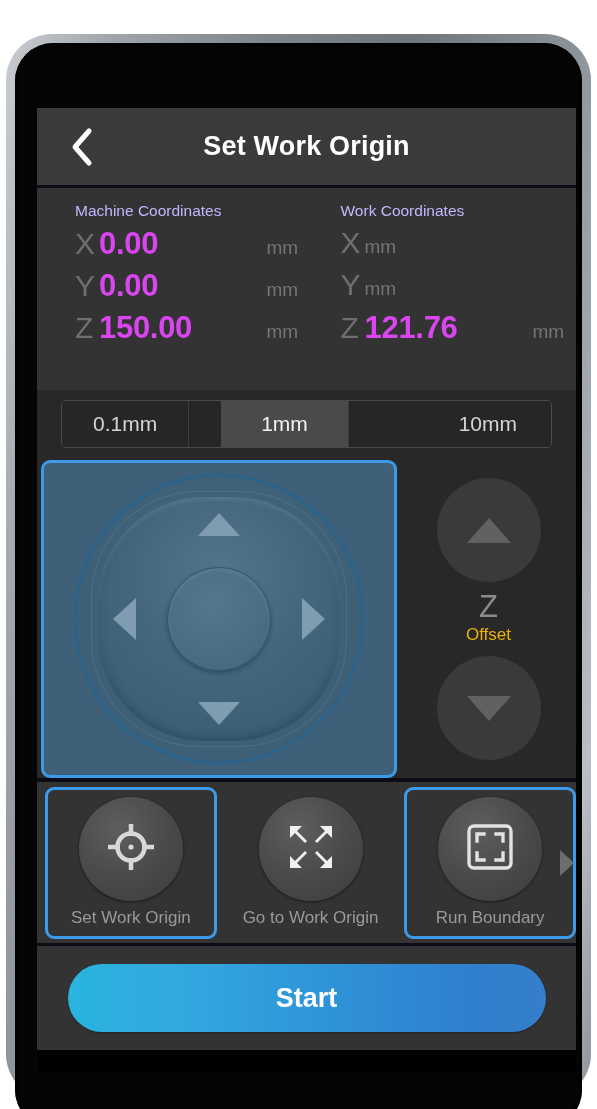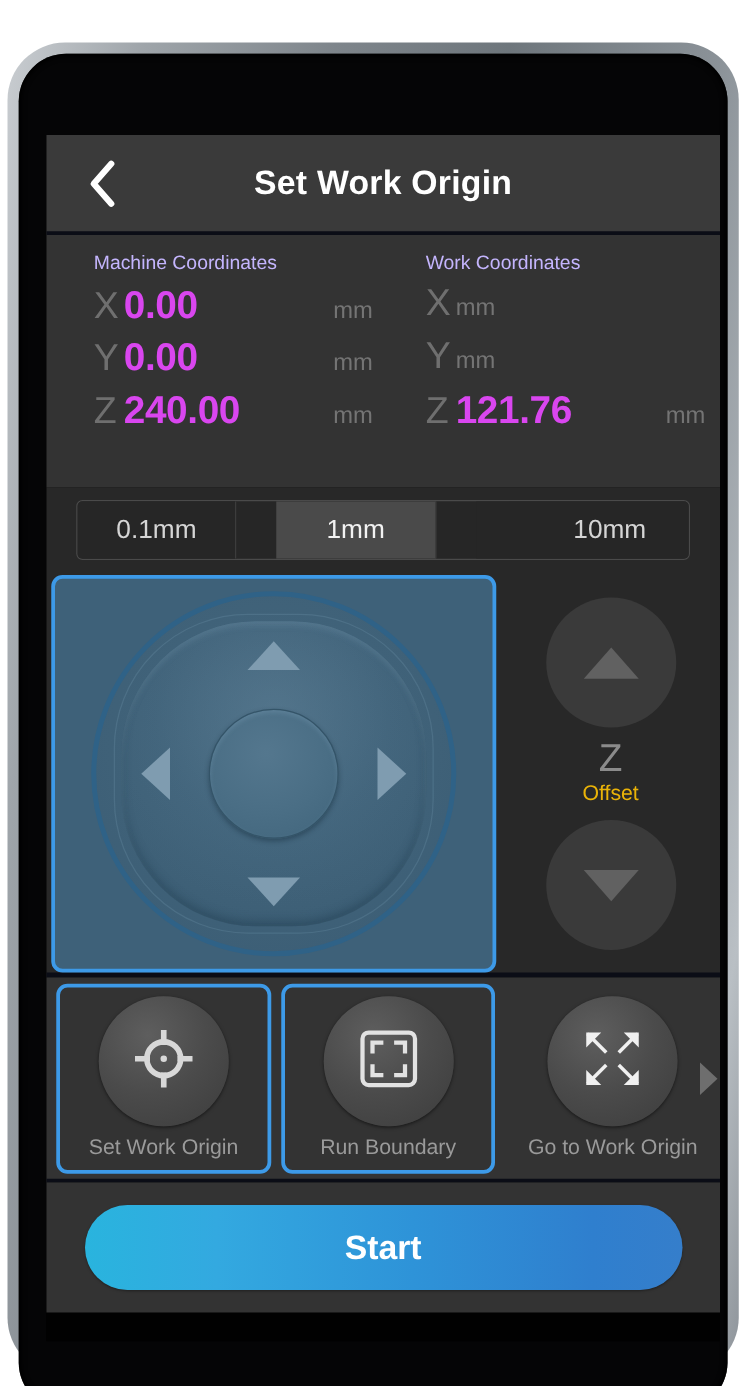--- a/index.html
+++ b/index.html
@@ -376,21 +376,21 @@
             <span class="coord-value">0.00</span>
             <span class="coord-unit">mm</span>
           </div>
           <div class="coord-row">
             <span class="coord-axis">Y</span>
             <span class="coord-value">0.00</span>
             <span class="coord-unit">mm</span>
           </div>
           <div class="coord-row">
             <span class="coord-axis">Z</span>
-            <span class="coord-value">240.00</span>
+            <span class="coord-value">150.00</span>
             <span class="coord-unit">mm</span>
           </div>
         </div>
 
         <div class="coord-col work">
           <div class="coord-heading">Work Coordinates</div>
 
           <div class="coord-row">
             <span class="coord-axis">X</span>
             <span class="coord-unit">mm</span>
@@ -453,37 +453,20 @@
                 <circle cx="26" cy="26" r="13.5" fill="none" stroke="#d8d8d8" stroke-width="4.5"></circle>
                 <circle cx="26" cy="26" r="2.6" fill="#d8d8d8"></circle>
                 <line x1="26" y1="3" x2="26" y2="15" stroke="#d8d8d8" stroke-width="4.5" stroke-linecap="butt"></line>
                 <line x1="26" y1="37" x2="26" y2="49" stroke="#d8d8d8" stroke-width="4.5" stroke-linecap="butt"></line>
                 <line x1="3" y1="26" x2="15" y2="26" stroke="#d8d8d8" stroke-width="4.5" stroke-linecap="butt"></line>
                 <line x1="37" y1="26" x2="49" y2="26" stroke="#d8d8d8" stroke-width="4.5" stroke-linecap="butt"></line>
               </svg>
             </span>
           </div>
           <div class="action-label">Set Work Origin</div>
-        </div>
-
-        <div class="action-item focused">
-          <div class="action-circle">
-            <span>
-              <svg width="50" height="50" viewBox="0 0 50 50" aria-hidden="true">
-                <rect x="4" y="4" width="42" height="42" rx="5" ry="5" fill="none" stroke="#e2e2e2" stroke-width="3.4"></rect>
-                <g fill="none" stroke="#e2e2e2" stroke-width="3.4" stroke-linecap="square">
-                  <polyline points="12,19 12,12 19,12"></polyline>
-                  <polyline points="31,12 38,12 38,19"></polyline>
-                  <polyline points="38,31 38,38 31,38"></polyline>
-                  <polyline points="19,38 12,38 12,31"></polyline>
-                </g>
-              </svg>
-            </span>
-          </div>
-          <div class="action-label">Run Boundary</div>
         </div>
 
         <div class="action-item">
           <div class="action-circle">
             <span>
               <svg width="50" height="50" viewBox="0 0 50 50" aria-hidden="true">
                 <g fill="#f0f0f0">
                   <path d="M4 6 L19 21 L21 19 L6 4 Z"></path>
                   <path d="M4 4 L16 4 L4 16 Z"></path>
                   <path d="M46 6 L31 21 L29 19 L44 4 Z"></path>
@@ -492,20 +475,37 @@
                   <path d="M4 46 L16 46 L4 34 Z"></path>
                   <path d="M46 44 L31 29 L29 31 L44 46 Z"></path>
                   <path d="M46 46 L34 46 L46 34 Z"></path>
                 </g>
               </svg>
             </span>
           </div>
           <div class="action-label">Go to Work Origin</div>
         </div>
 
+        <div class="action-item focused">
+          <div class="action-circle">
+            <span>
+              <svg width="50" height="50" viewBox="0 0 50 50" aria-hidden="true">
+                <rect x="4" y="4" width="42" height="42" rx="5" ry="5" fill="none" stroke="#e2e2e2" stroke-width="3.4"></rect>
+                <g fill="none" stroke="#e2e2e2" stroke-width="3.4" stroke-linecap="square">
+                  <polyline points="12,19 12,12 19,12"></polyline>
+                  <polyline points="31,12 38,12 38,19"></polyline>
+                  <polyline points="38,31 38,38 31,38"></polyline>
+                  <polyline points="19,38 12,38 12,31"></polyline>
+                </g>
+              </svg>
+            </span>
+          </div>
+          <div class="action-label">Run Boundary</div>
+        </div>
+
         <div id="next-chevron"></div>
       </div>
 
       <div id="start-bar">
         <div id="start-button">Start</div>
       </div>
 
     </div>
   </div>
 </div>

